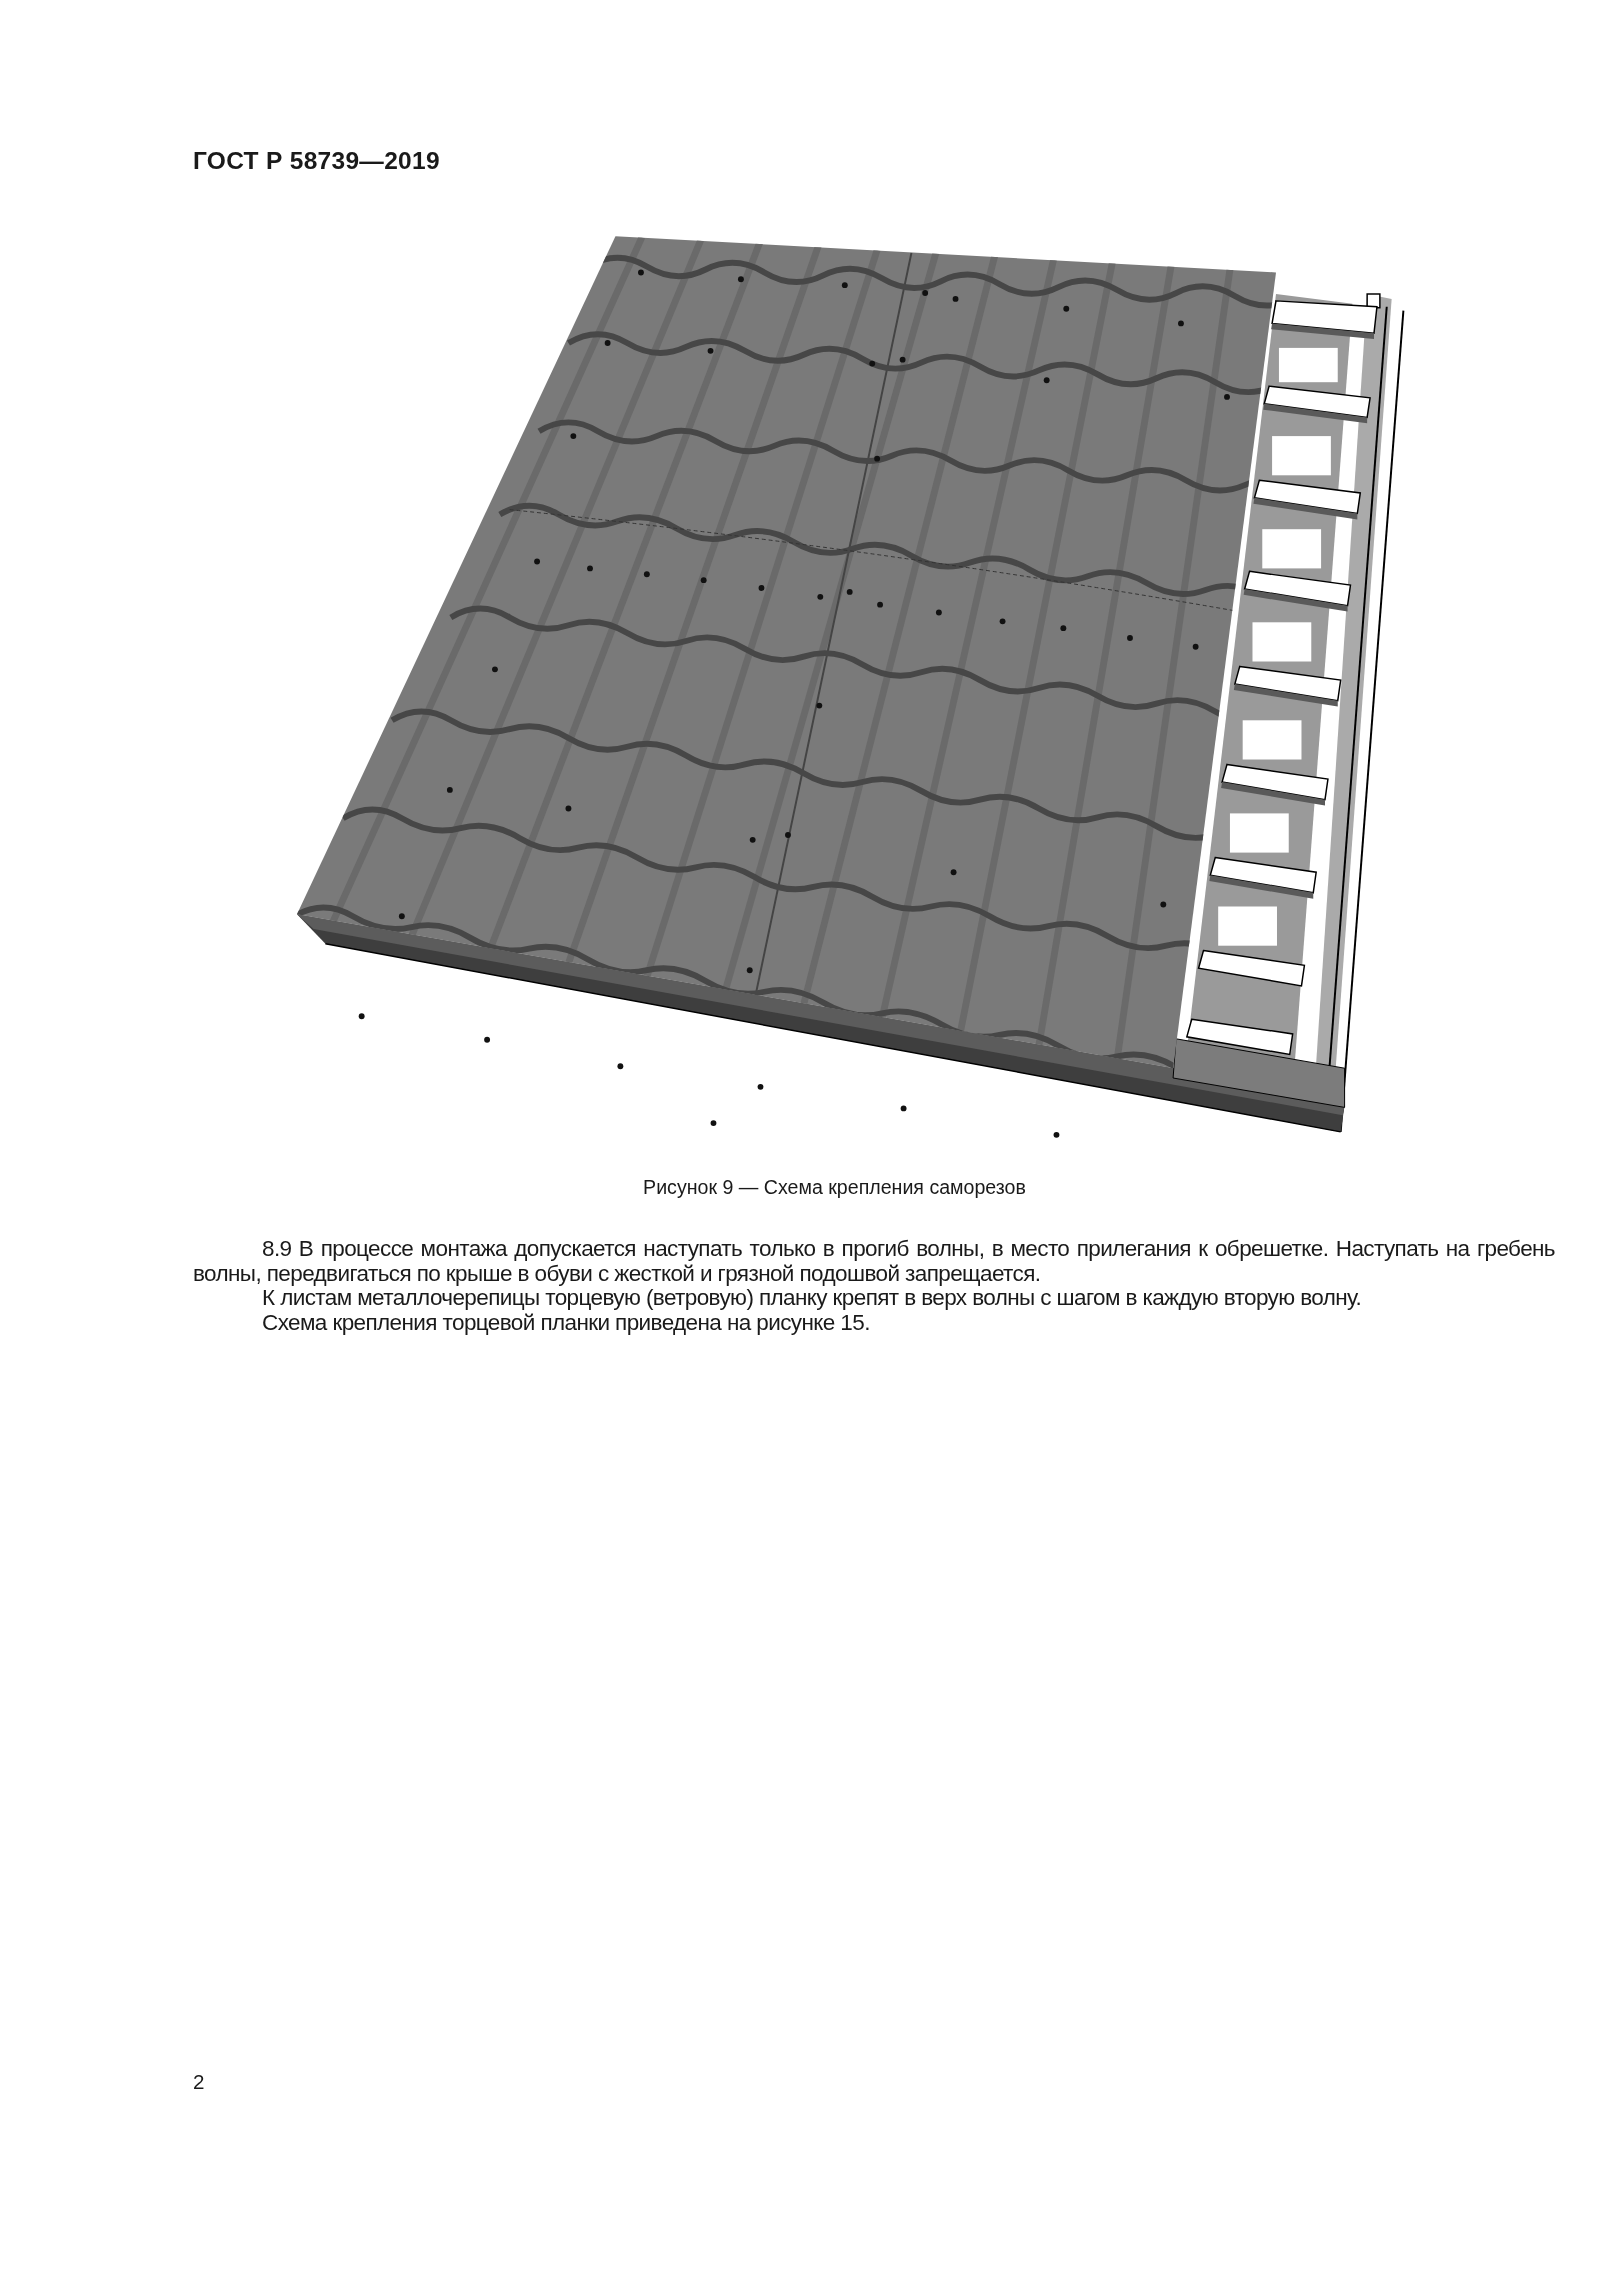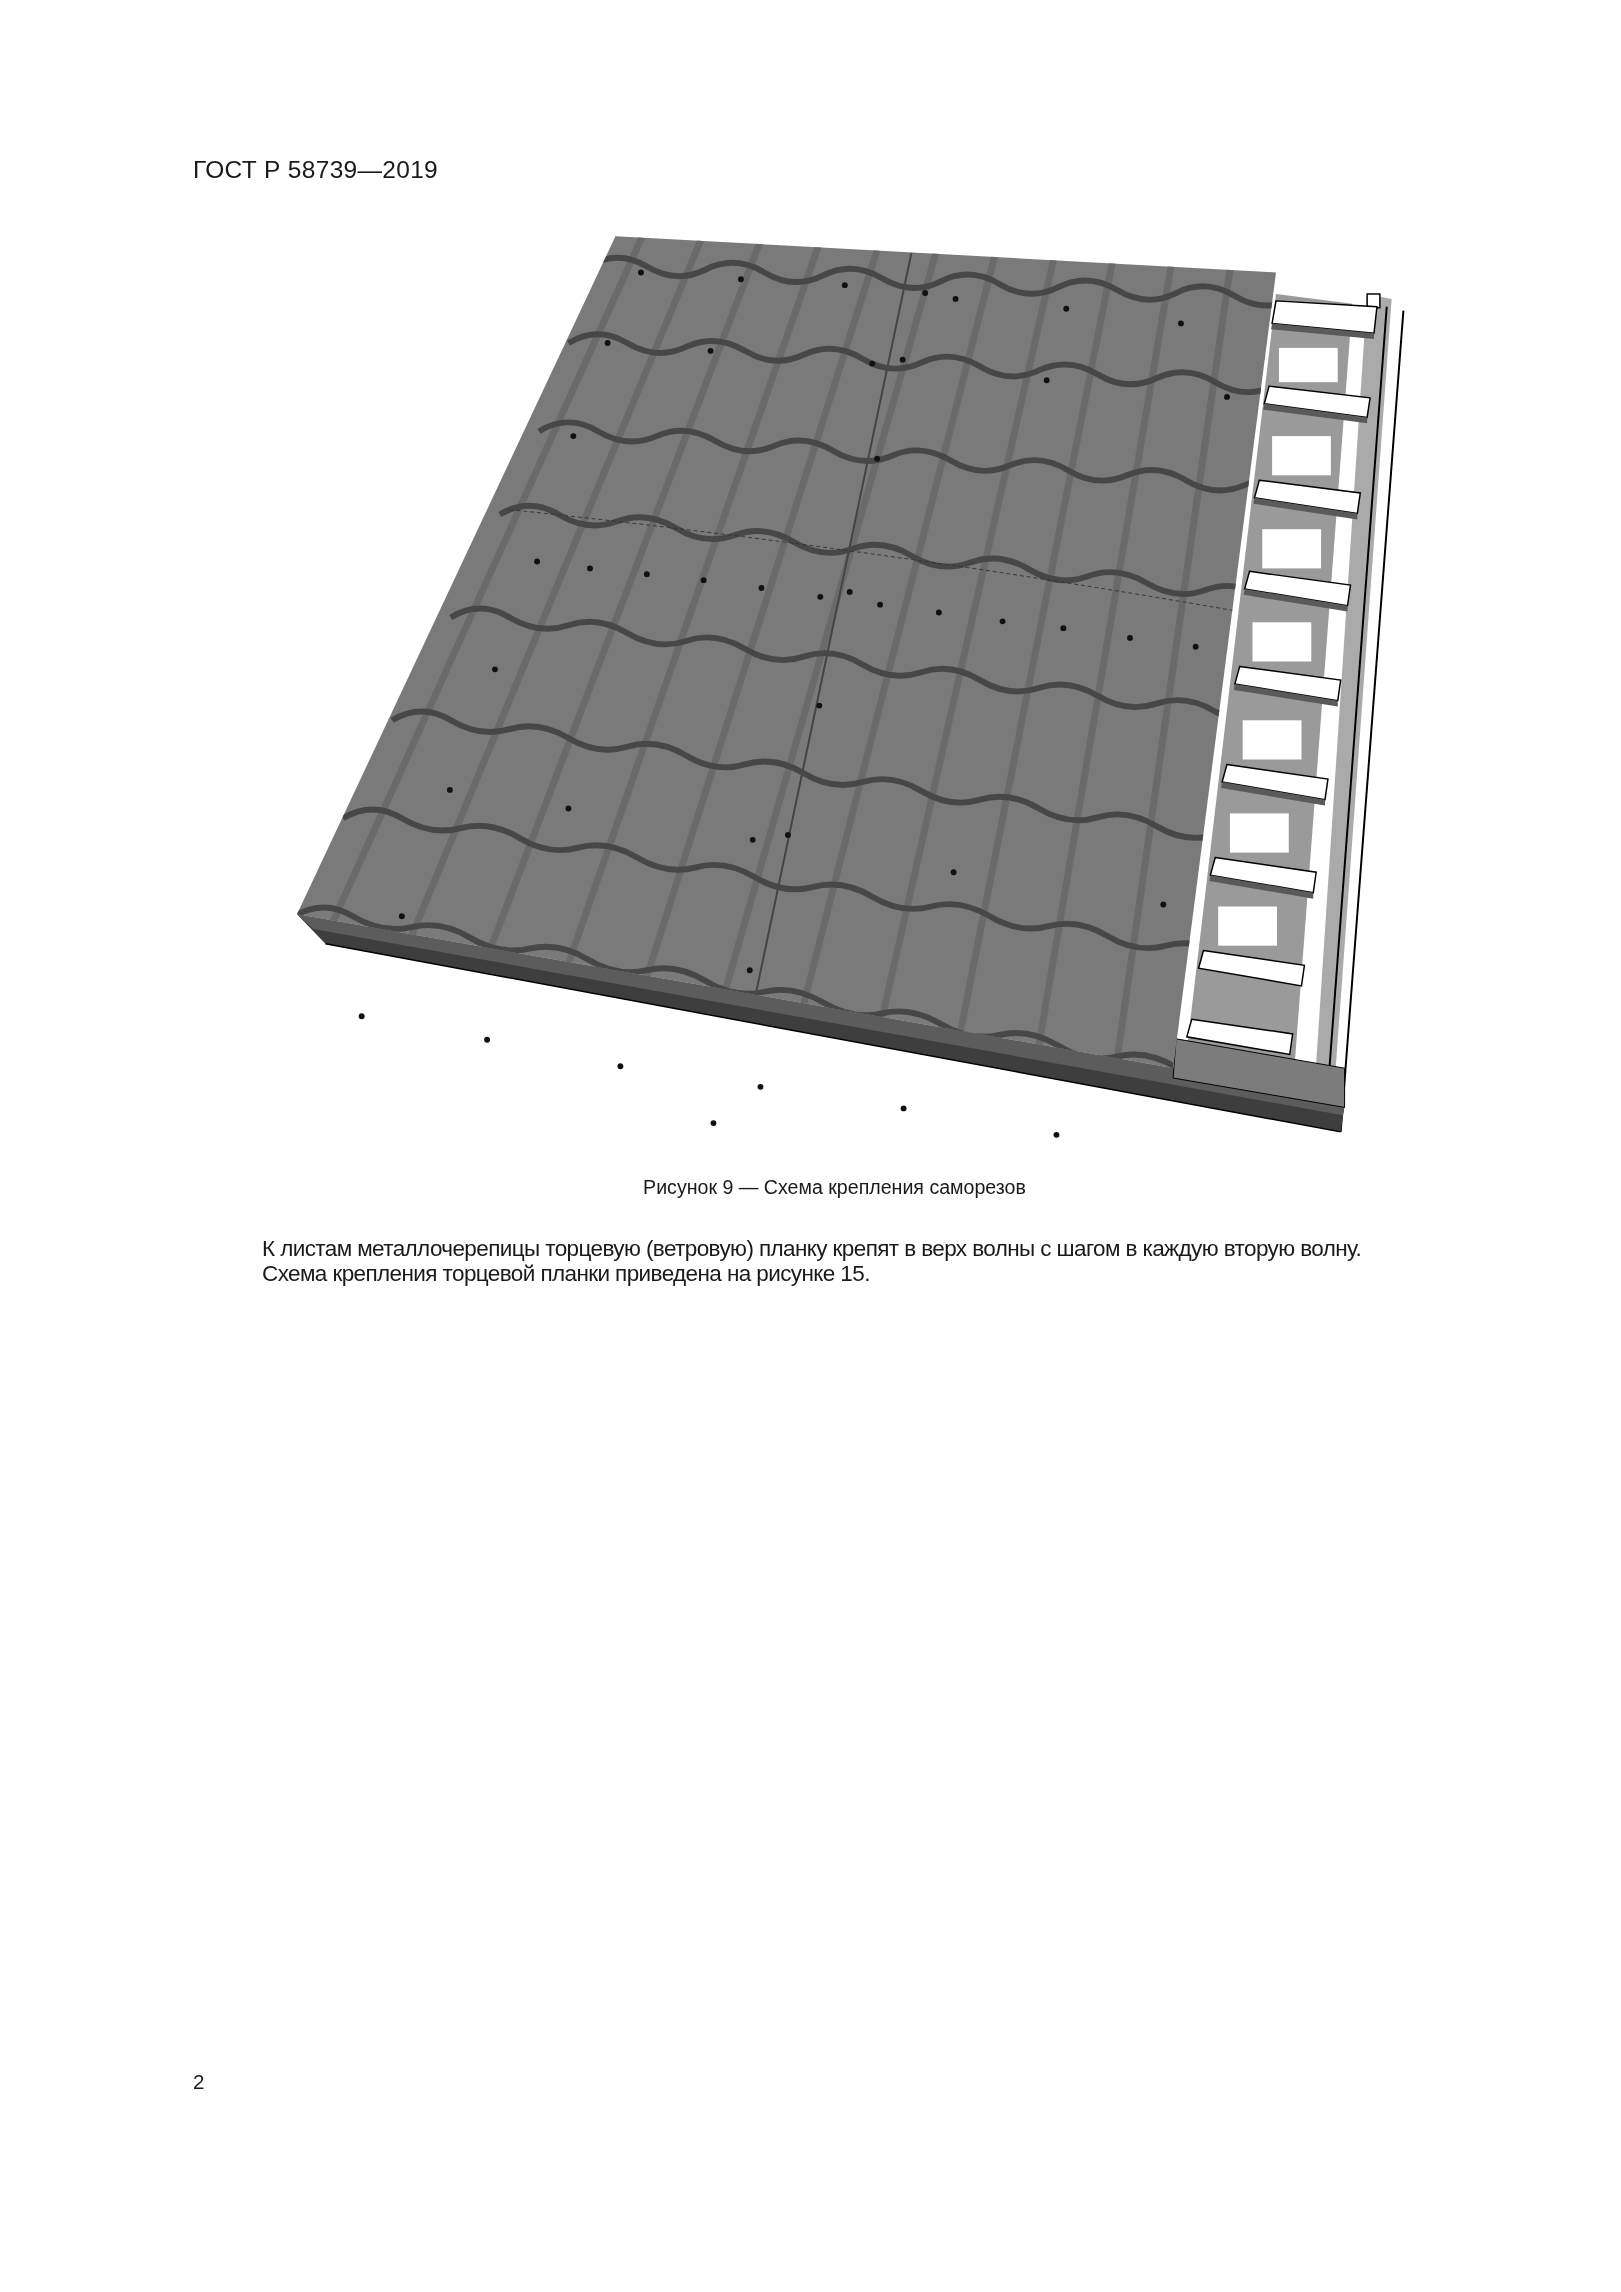--- a/index.html
+++ b/index.html
@@ -1,18 +1,18 @@
 <!DOCTYPE html>
 <html><head>
 <meta charset="utf-8">
 <style>
   html, body { margin: 0; padding: 0; background: #ffffff; }
   body { width: 1621px; height: 2293px; position: relative; overflow: hidden;
          font-family: "Liberation Sans", sans-serif; color: #1a1a1a; }
-  .header { position: absolute; left: 193px; top: 156px; font-size: 24.5px; font-weight: normal;
+  .header { position: absolute; left: 193px; top: 147px; font-size: 24.5px; font-weight: bold;
             letter-spacing: 0.3px; }
   .figure { position: absolute; left: 0; top: 0; width: 1621px; height: 1176px; }
   .caption { position: absolute; left: 0; width: 1621px; top: 1176px; text-align: center;
              font-size: 19.6px; padding-left: 48px; box-sizing: border-box; }
   .body-text { position: absolute; left: 193px; top: 1237px; width: 1362px;
                font-family: "Liberation Sans Narrow", "Liberation Sans", sans-serif;
                font-size: 22.5px; line-height: 24.5px; }
   .body-text p { margin: 0; text-indent: 69px; text-align: justify; transform-origin: left top; }
   .page-number { position: absolute; left: 193px; top: 2070px; font-size: 20.6px; }
   .narrow { letter-spacing: -0.6px; }
@@ -154,18 +154,19 @@
         <circle cx="922" cy="1131" r="3"></circle>
         <circle cx="1078" cy="1158" r="3"></circle>
       <circle cx="728" cy="1146" r="3"></circle>
     </g>
   </g>
 </svg>
 
 <div class="caption">Рисунок 9 — Схема крепления саморезов</div>
 
 <div class="body-text narrow">
+  <p>8.9 В процессе монтажа допускается наступать только в прогиб волны, в место прилегания к обрешетке. Наступать на гребень волны, передвигаться по крыше в обуви с жесткой и грязной подошвой запрещается.</p>
   <p>К листам металлочерепицы торцевую (ветровую) планку крепят в верх волны с шагом в каждую вторую волну.</p>
   <p>Схема крепления торцевой планки приведена на рисунке 15.</p>
 </div>
 
 <div class="page-number">2</div>
 
 
 </body></html>

